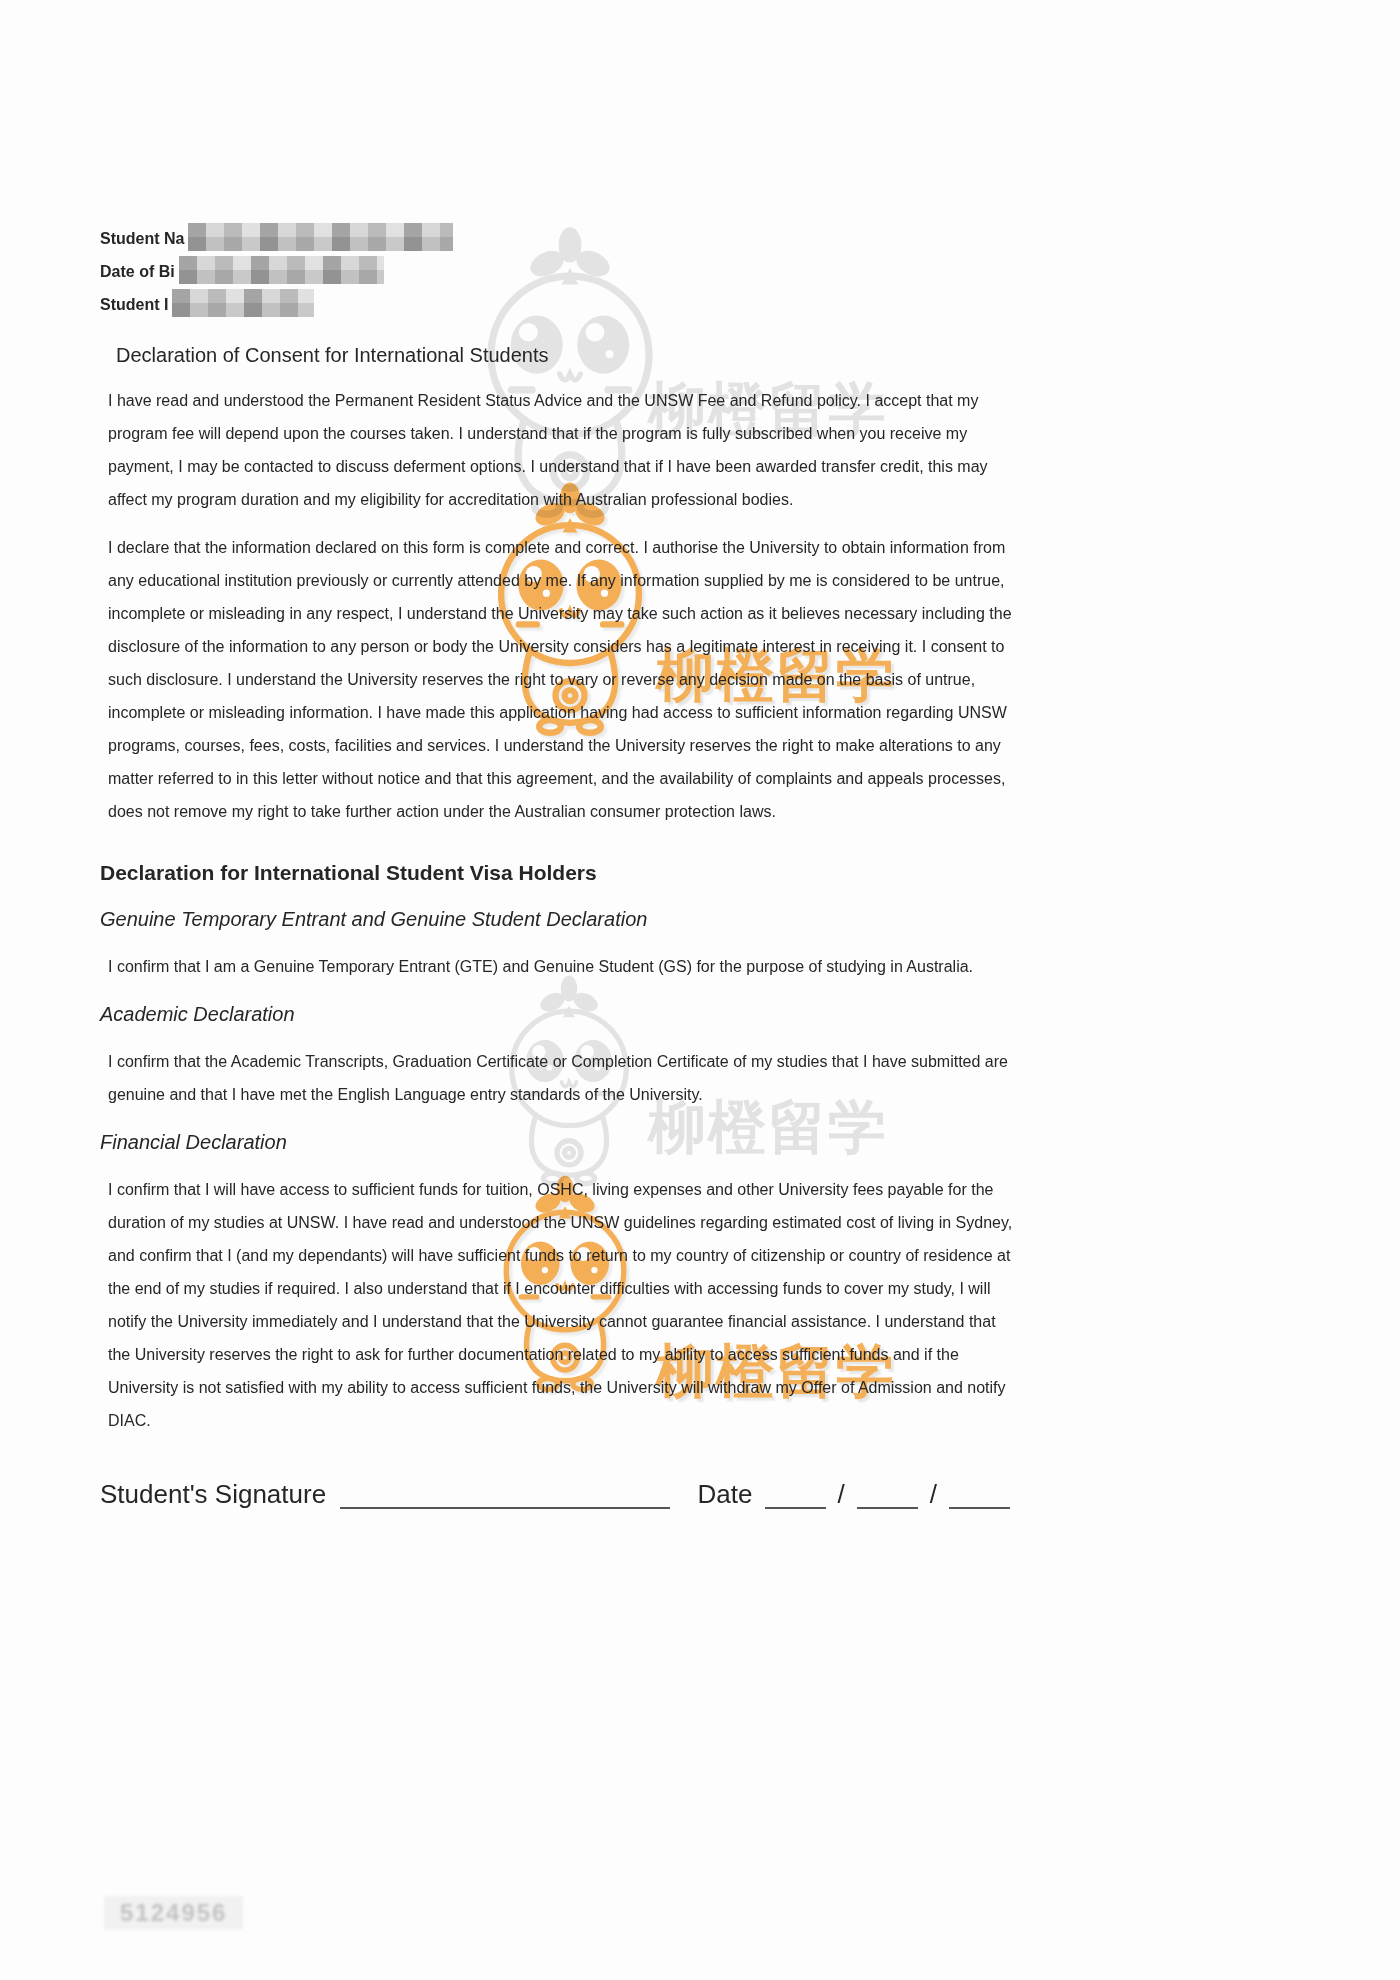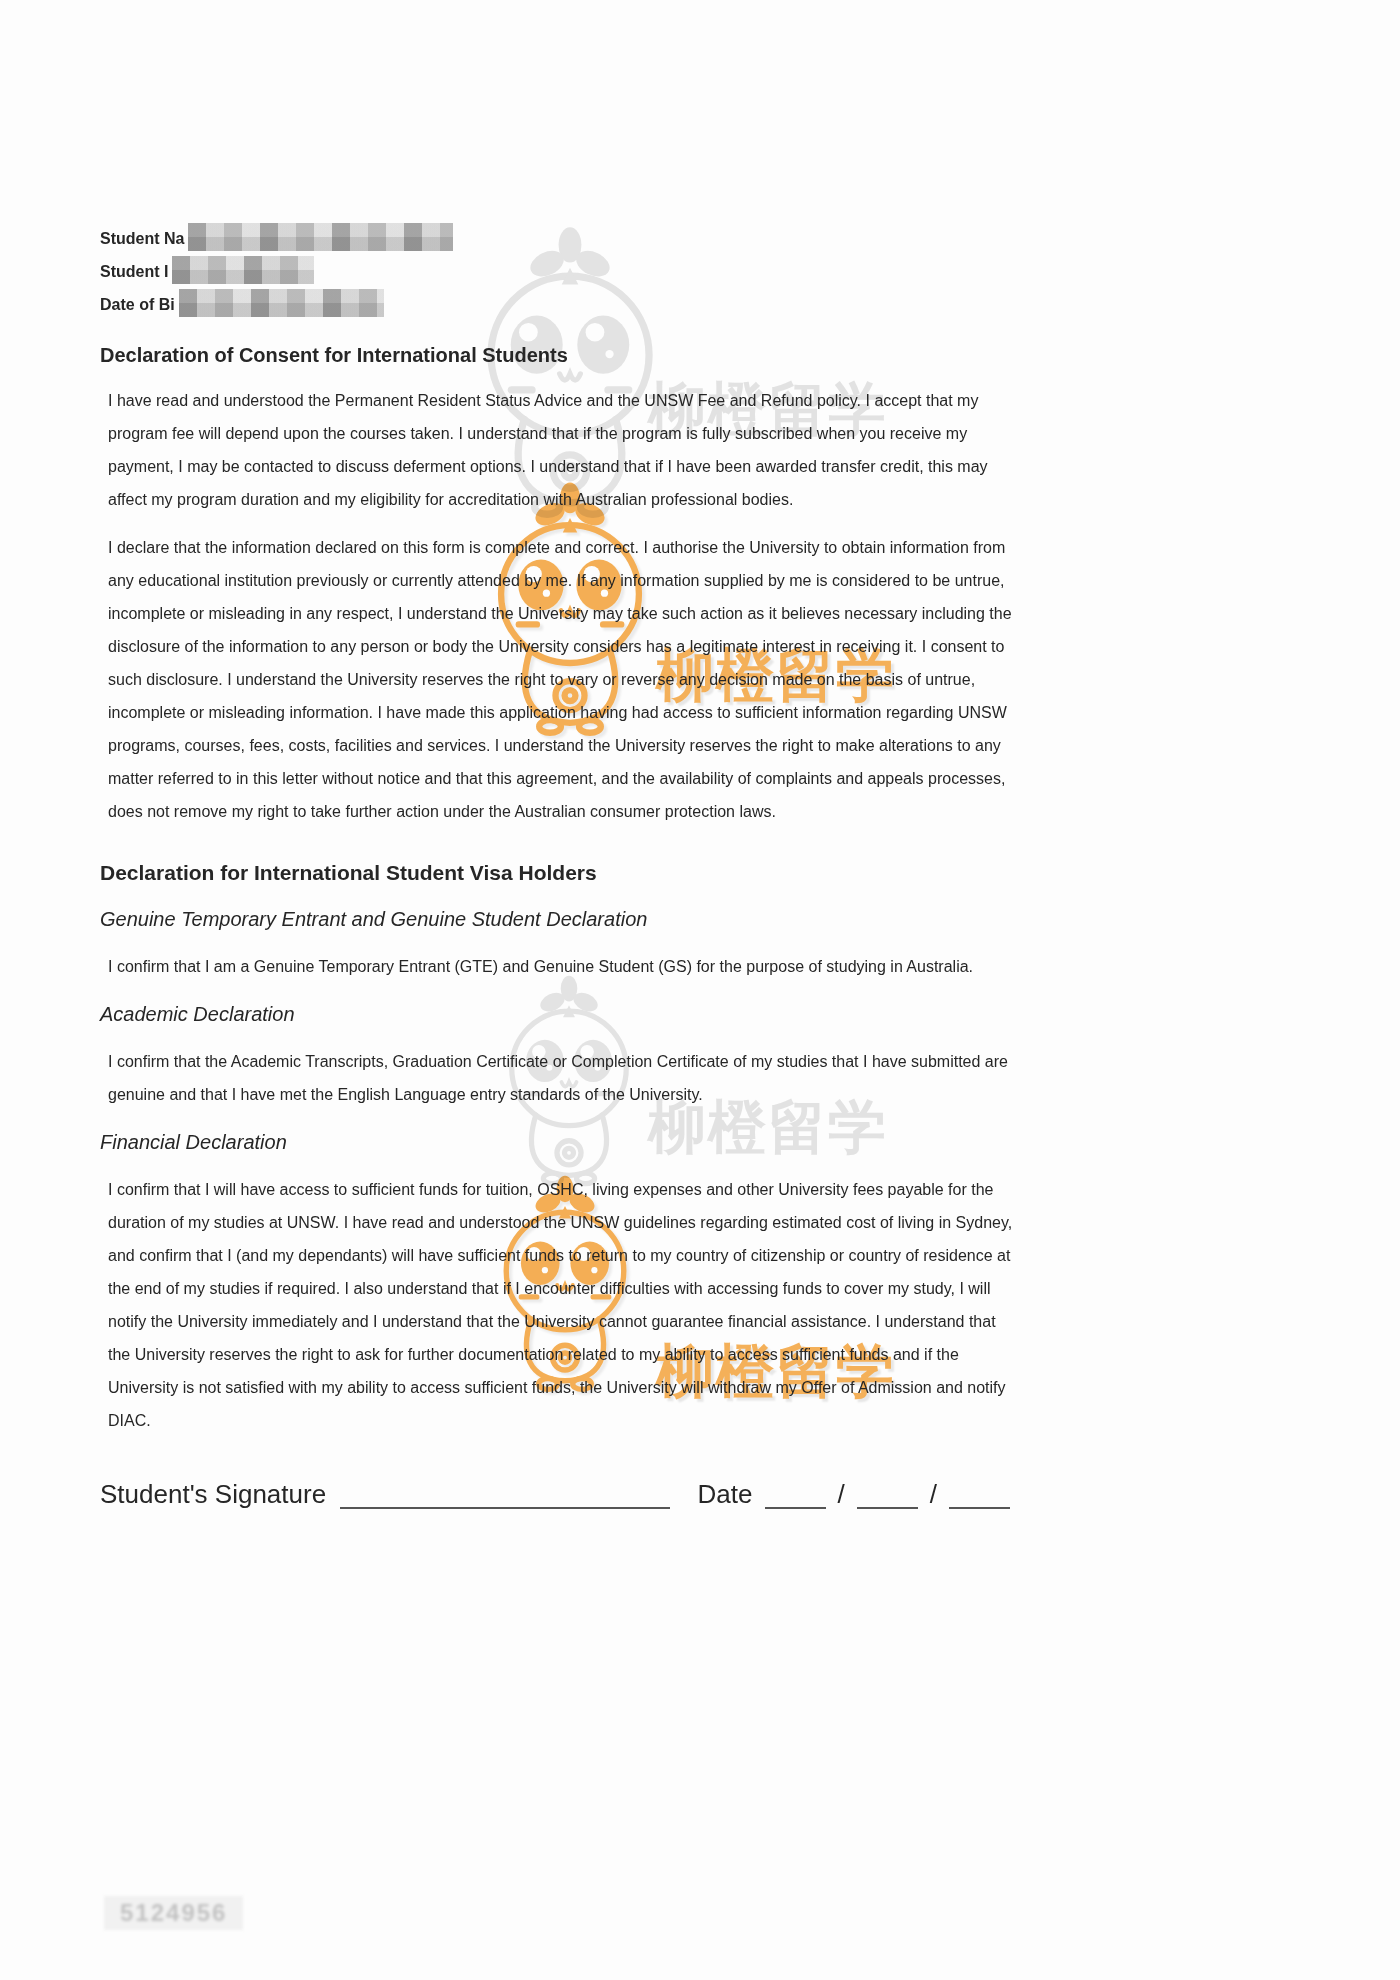--- a/index.html
+++ b/index.html
@@ -9,21 +9,21 @@
   }
   .content{position:absolute;left:100px;top:222px;width:922px;z-index:1;}
   .content p{margin:0 0 15px 8px;font-size:16px;line-height:33px;}
   .student-line{font-weight:bold;font-size:16px;line-height:33px;white-space:nowrap;}
   .redact{
     display:inline-block;height:28px;vertical-align:-7px;margin-left:4px;
     background:
       repeating-linear-gradient(90deg, rgba(110,110,110,.55) 0 18px, rgba(195,195,195,.45) 18px 36px, rgba(150,150,150,.55) 36px 54px, rgba(215,215,215,.4) 54px 72px),
       repeating-linear-gradient(0deg, rgba(130,130,130,.5) 0 14px, rgba(205,205,205,.45) 14px 28px);
   }
-  h1.doc-h{font-size:20px;line-height:33px;font-weight:bold;margin:18px 0 12px 0;}
+  h1.doc-h{font-size:20px;line-height:33px;font-weight:normal;margin:18px 0 12px 16px;}
   h2.doc-h{font-size:21px;line-height:33px;font-weight:bold;margin:28px 0 14px 0;}
   .subhead{font-size:20px;line-height:33px;font-style:italic;margin:0 0 14px 0;}
   .sig-row{
     display:flex;align-items:flex-end;margin-top:42px;font-size:26px;line-height:30px;
     white-space:nowrap;
   }
   .sig-label{font-weight:normal;}
   .blank{display:inline-block;border-bottom:2px solid #555;height:24px;}
   .sig-blank{width:378px;margin-left:14px;}
   .date-label{margin-left:28px;}
@@ -166,24 +166,24 @@
     </g>
   </svg>
   <div class="wm wm-text wm-orange" style="left:656px;top:1288px;">柳橙留学</div>
 
   <div class="content">
 
     <div class="student-line">
       <span>Student Na</span><span class="redact" style="width:265px;"></span>
     </div>
     <div class="student-line">
+      <span>Date of Bi</span><span class="redact" style="width:205px;"></span>
+    </div>
+    <div class="student-line">
       <span>Student I</span><span class="redact" style="width:142px;"></span>
-    </div>
-    <div class="student-line">
-      <span>Date of Bi</span><span class="redact" style="width:205px;"></span>
     </div>
 
     <h1 class="doc-h">Declaration of Consent for International Students</h1>
     <p>I have read and understood the Permanent Resident Status Advice and the UNSW Fee and Refund policy. I accept that my program fee will depend upon the courses taken. I understand that if the program is fully subscribed when you receive my payment, I may be contacted to discuss deferment options. I understand that if I have been awarded transfer credit, this may affect my program duration and my eligibility for accreditation with Australian professional bodies.</p>
     <p>I declare that the information declared on this form is complete and correct. I authorise the University to obtain information from any educational institution previously or currently attended by me. If any information supplied by me is considered to be untrue, incomplete or misleading in any respect, I understand the University may take such action as it believes necessary including the disclosure of the information to any person or body the University considers has a legitimate interest in receiving it. I consent to such disclosure. I understand the University reserves the right to vary or reverse any decision made on the basis of untrue, incomplete or misleading information. I have made this application having had access to sufficient information regarding UNSW programs, courses, fees, costs, facilities and services. I understand the University reserves the right to make alterations to any matter referred to in this letter without notice and that this agreement, and the availability of complaints and appeals processes, does not remove my right to take further action under the Australian consumer protection laws.</p>
 
     <h2 class="doc-h">Declaration for International Student Visa Holders</h2>
 
     <div class="subhead">Genuine Temporary Entrant and Genuine Student Declaration</div>
     <p>I confirm that I am a Genuine Temporary Entrant (GTE) and Genuine Student (GS) for the purpose of studying in Australia.</p>

